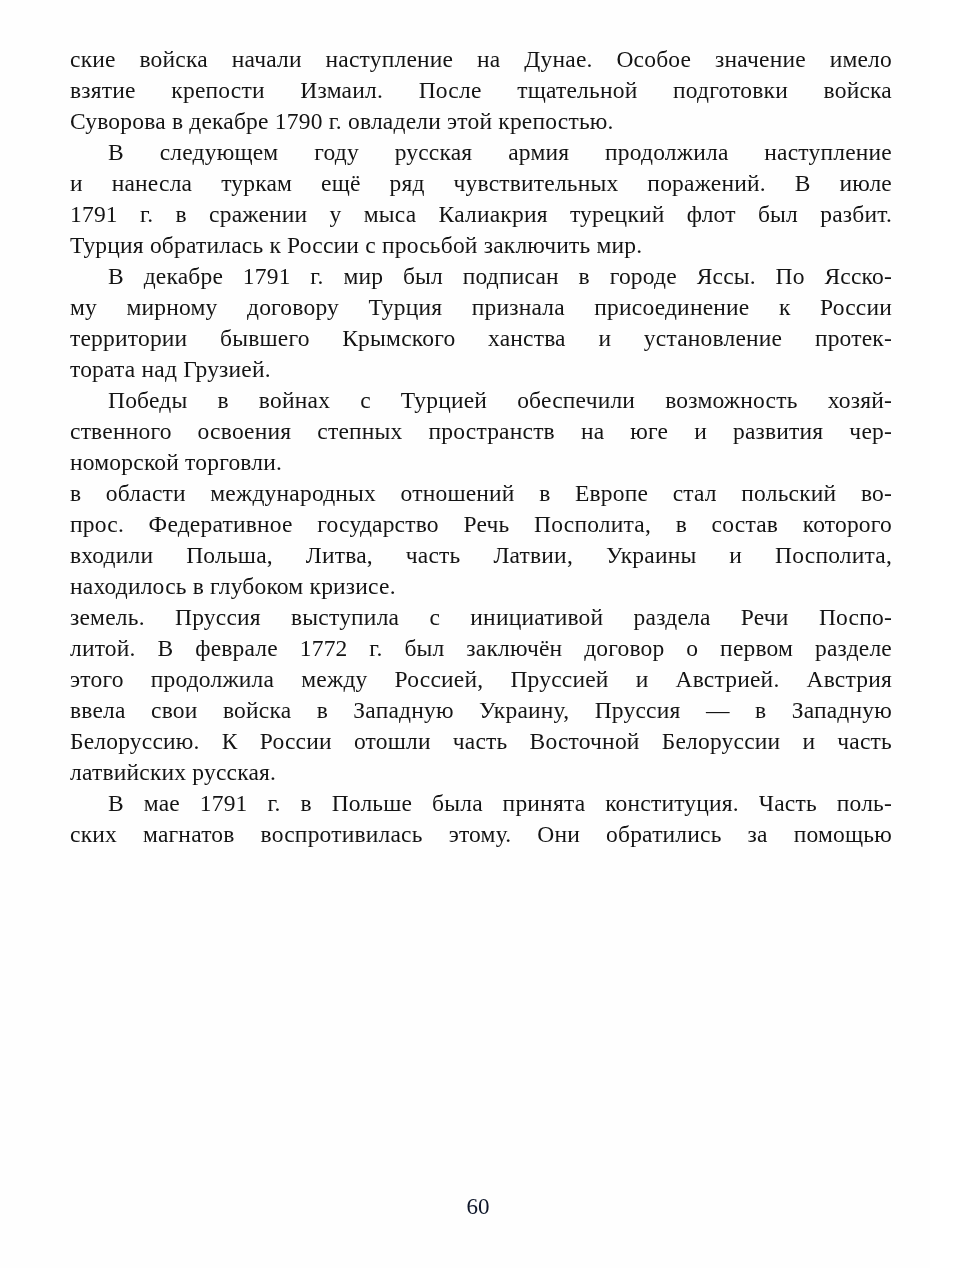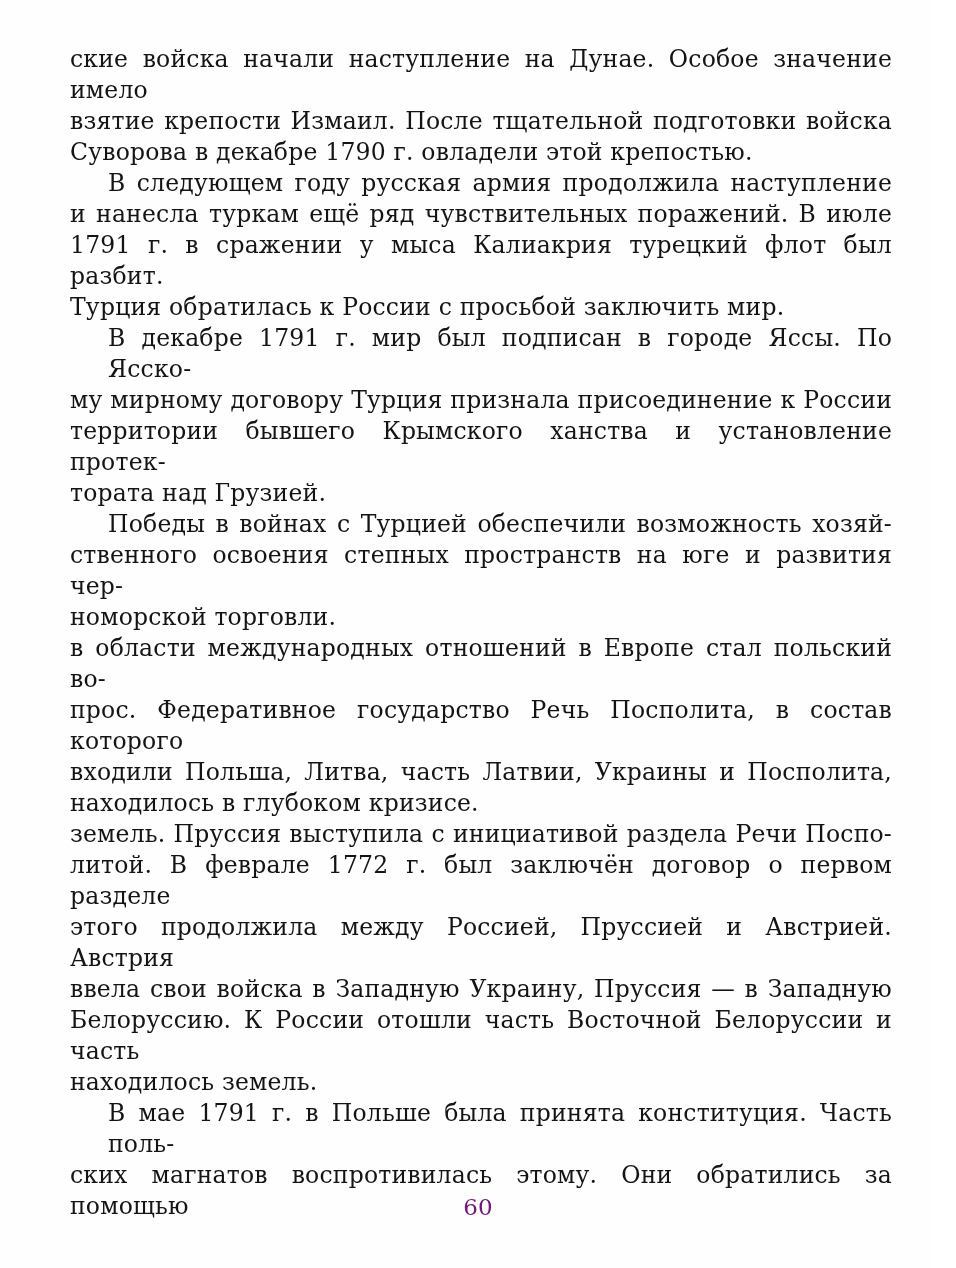--- a/index.html
+++ b/index.html
@@ -15,20 +15,21 @@
     position: relative;
     overflow: hidden;
   }
   .page {
     position: absolute;
     top: 0;
     left: 0;
     width: 930px;
     height: 1268px;
     background: #fefefe;
+    font-family: Liberation Serif, serif;
   }
   .text-block {
     position: absolute;
     top: 44px;
     left: 70px;
     width: 822px;
     font-size: 23.5px;
     line-height: 31px;
     letter-spacing: 0.2px;
   }
@@ -45,21 +46,21 @@
   .para.indent .line.first {
     padding-left: 38px;
   }
   .page-number {
     position: absolute;
     top: 1194px;
     left: 0;
     width: 956px;
     text-align: center;
     font-size: 23px;
-    color: #701a75;
+    color: #0f172a;
   }
 </style>
 </head>
 <body>
 
 <div class="page">
   <div class="text-block">
       <div class="para">
         <div class="line first">ские войска начали наступление на Дунае. Особое значение имело</div>
         <div class="line">взятие крепости Измаил. После тщательной подготовки войска</div>
@@ -87,21 +88,21 @@
         <div class="line">прос. Федеративное государство Речь Посполита, в состав которого</div>
         <div class="line">входили Польша, Литва, часть Латвии, Украины и Посполита,</div>
         <div class="line last">находилось в глубоком кризисе.</div>
       </div>
       <div class="para indent">
         <div class="line">земель. Пруссия выступила с инициативой раздела Речи Поспо-</div>
         <div class="line">литой. В феврале 1772 г. был заключён договор о первом разделе</div>
         <div class="line">этого продолжила между Россией, Пруссией и Австрией. Австрия</div>
         <div class="line">ввела свои войска в Западную Украину, Пруссия — в Западную</div>
         <div class="line">Белоруссию. К России отошли часть Восточной Белоруссии и часть</div>
-        <div class="line last">находилось земель.</div>
+        <div class="line last">латвийских русская.</div>
       </div>
       <div class="para indent">
         <div class="line first">В мае 1791 г. в Польше была принята конституция. Часть поль-</div>
         <div class="line">ских магнатов воспротивилась этому. Они обратились за помощью</div>
       </div>
     </div>
   <div class="page-number">60</div>
 </div>
 
 </body></html>

